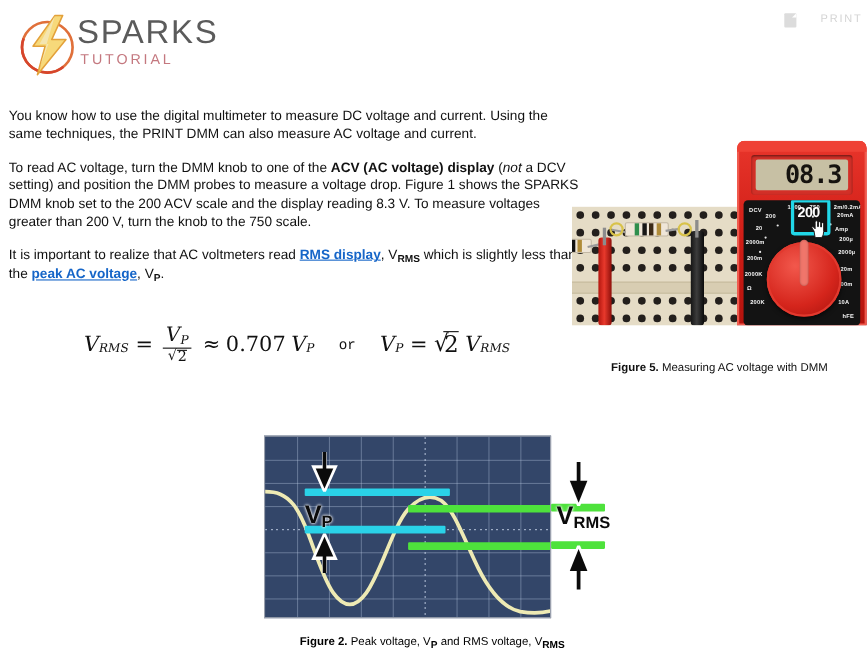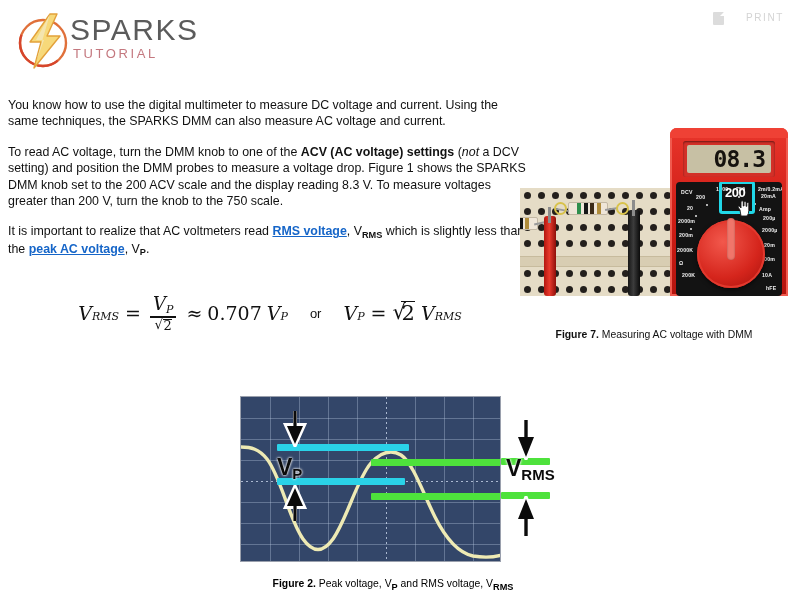--- a/index.html
+++ b/index.html
@@ -40,21 +40,21 @@
   .fit{font-style:italic;}
   .fsub{font-size:11px;font-style:italic;vertical-align:baseline;position:relative;top:3px;}
   .frac{display:inline-flex;flex-direction:column;align-items:center;vertical-align:middle;
     margin:0 3px;position:relative;top:1px;}
   .frac .num{font-size:18px;line-height:17px;padding:0 3px;}
   .frac .bar{width:100%;height:1.4px;background:#111;margin:1px 0;}
   .frac .den{font-size:13px;line-height:14px;padding:0 3px;}
   .rad{display:inline-block;position:relative;padding-left:9px;}
   .rad:before{content:"\221A";position:absolute;left:0;top:-1px;}
   .rad .bar2{position:absolute;left:8px;right:0;top:0px;height:1.2px;background:#111;}
-  .ortxt{font-family:Liberation Sans, sans-serif;font-size:13px;font-style:normal;margin:0 22px;}
+  .ortxt{font-family:Liberation Mono, monospace;font-size:13px;font-style:normal;margin:0 22px;}
 
   
   .fig1{position:absolute;left:520px;top:128px;width:306px;height:168px;overflow:hidden;}
   .fig1-inner{position:absolute;left:0;top:0;width:268px;height:168px;}
 
   
   .bb{position:absolute;left:0px;top:60px;width:150px;height:108px;background:#e5dcc6;overflow:hidden;}
   .bb-rows{position:absolute;left:0;top:0;width:150px;height:108px;}
   .bb-dot{position:absolute;width:7px;height:7px;border-radius:50%;background:#231f1c;}
   .bb-channel{position:absolute;left:0;top:68px;width:150px;height:9px;background:#d8cdb2;border-top:1px solid #c7bb9d;border-bottom:1px solid #c7bb9d;}
@@ -140,28 +140,28 @@
 
     <a class="print-link" href="#">
       <span class="print-ico"></span>
       <span>PRINT</span>
     </a>
   </div>
 
   <div class="content">
 
 
-    <p class="para">You know how to use the digital multimeter to measure DC voltage and current. Using the same techniques, the SPARKS DMM can also measure AC voltage and current.</p>
+    <p class="para">You know how to use the digital multimeter to measure DC voltage and current. Using the same techniques, the PRINT DMM can also measure AC voltage and current.</p>
 
     <p class="para">
-      <span>To read AC voltage, turn the DMM knob to one of the </span><b>ACV (AC voltage) settings</b><span> (</span><i>not</i><span> a DCV setting) and position the DMM probes to measure a voltage drop. Figure 1 shows the SPARKS DMM knob set to the 200 ACV scale and the display reading 8.3 V. To measure voltages greater than 200 V, turn the knob to the 750 scale.</span>
+      <span>To read AC voltage, turn the DMM knob to one of the </span><b>ACV (AC voltage) display</b><span> (</span><i>not</i><span> a DCV setting) and position the DMM probes to measure a voltage drop. Figure 1 shows the SPARKS DMM knob set to the 200 ACV scale and the display reading 8.3 V. To measure voltages greater than 200 V, turn the knob to the 750 scale.</span>
     </p>
 
     <p class="para">
-      <span>It is important to realize that AC voltmeters read </span><a class="lnk" href="#">RMS voltage</a><span>, V</span><sub>RMS</sub><span> which is slightly less than the </span><a class="lnk" href="#">peak AC voltage</a><span>, V</span><sub>P</sub><span>.</span>
+      <span>It is important to realize that AC voltmeters read </span><a class="lnk" href="#">RMS display</a><span>, V</span><sub>RMS</sub><span> which is slightly less than the </span><a class="lnk" href="#">peak AC voltage</a><span>, V</span><sub>P</sub><span>.</span>
     </p>
   </div>
 
   <div class="formula">
     <span class="fit">V</span>
       <span class="fsub">RMS</span>
     <span style="margin:0 6px">=</span>
     <span class="frac">
       <span class="num"><span class="fit">V</span><span class="fsub">P</span></span>
       <span class="bar"></span>
@@ -327,21 +327,21 @@
               <path d="M4 16 L3 10 L1 7 Q1.2 5.6 2.6 6.4 L4 8 L4 2 Q4 0.7 5.2 0.7 Q6.3 0.7 6.3 2 L6.3 6 L7 6 L7 2.6 Q7 1.5 8.1 1.5 Q9.1 1.5 9.1 2.6 L9.1 6.3 L9.8 6.3 L9.8 3.4 Q9.8 2.4 10.8 2.4 Q11.8 2.4 11.8 3.4 L11.8 10.5 Q11.8 14 10 16 Z" fill="#ffffff" stroke="#1a1a1a" stroke-width="0.9" stroke-linejoin="round"></path>
             </svg>
           </div>
         </div>
       </div>
 
     </div>
   </div>
 
   <div class="fig-cap" style="left:520px;top:328px;width:268px;">
-    <b>Figure 7.</b><span> Measuring AC voltage with DMM</span>
+    <b>Figure 5.</b><span> Measuring AC voltage with DMM</span>
   </div>
 
   <div class="fig2">
 
     <div class="scope">
 
       <div class="gline-v" style="left:29px;"></div>
       <div class="gline-v" style="left:58px;"></div>
       <div class="gline-v" style="left:87px;"></div>
       <div class="gline-v" style="left:116px;"></div>

